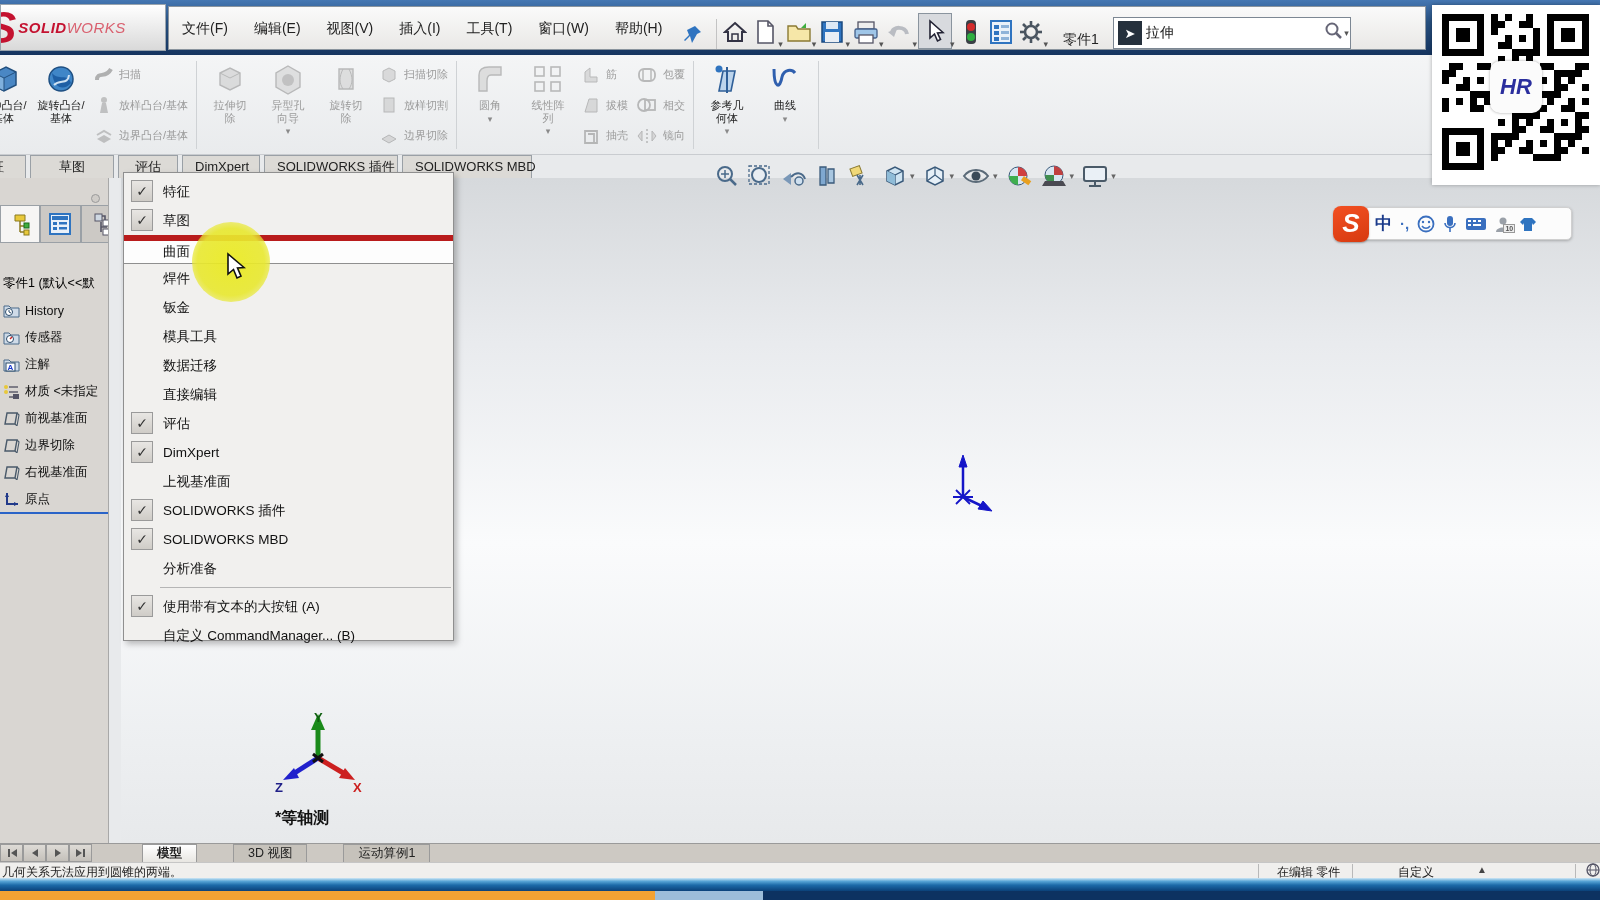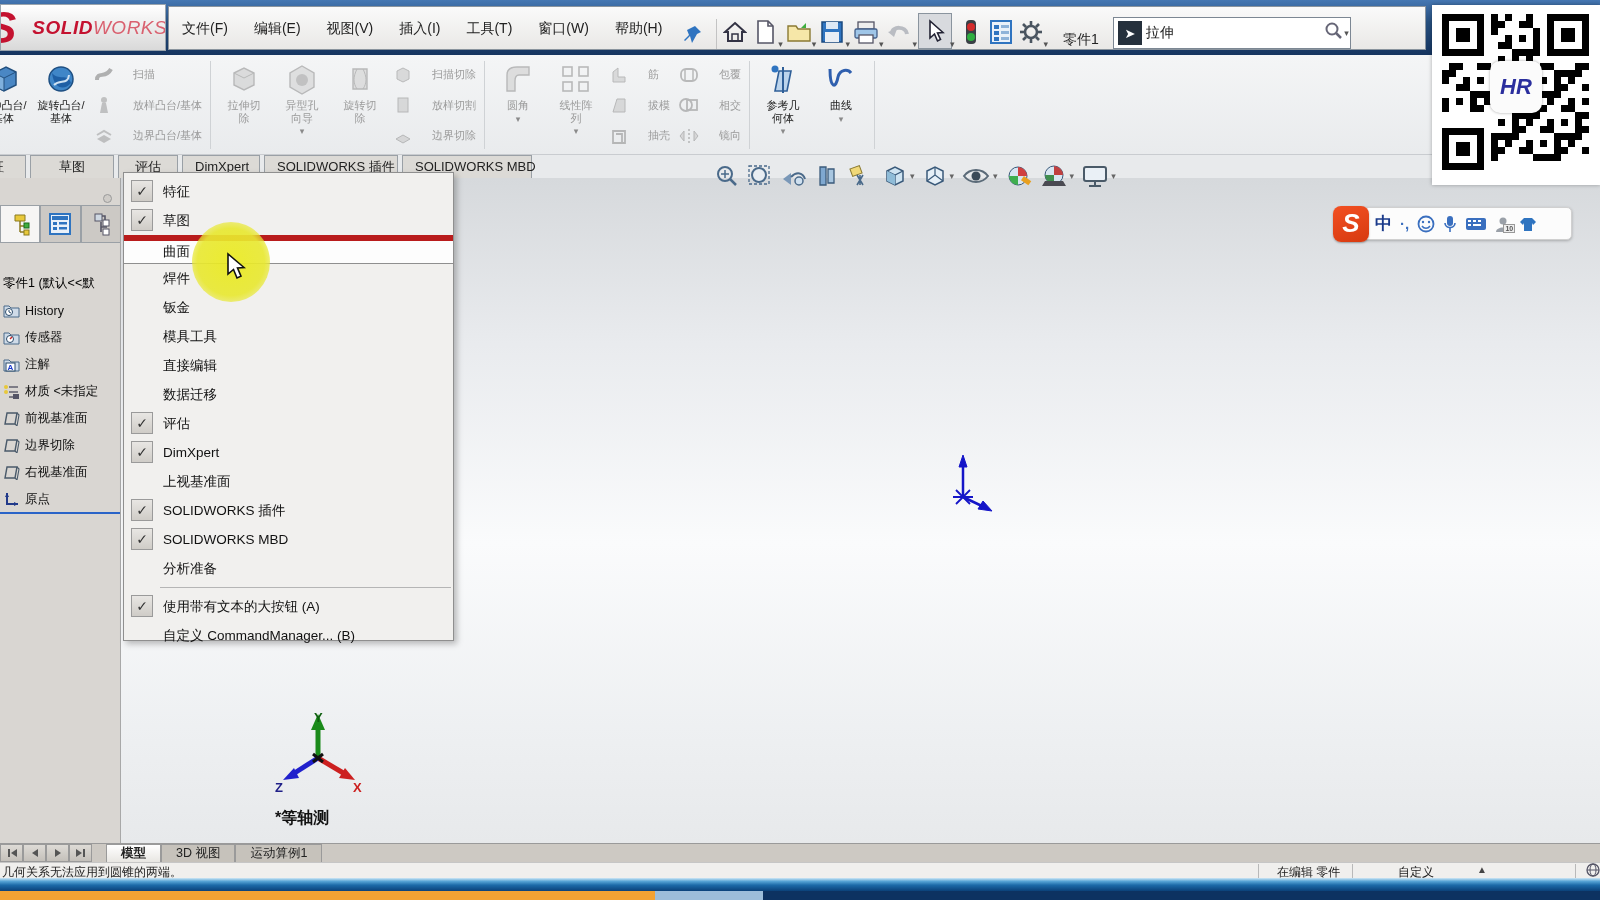--- a/index.html
+++ b/index.html
@@ -6,21 +6,21 @@
   html,body { width:1600px; height:900px; overflow:hidden; background:#e8eaec;
               font-family:"Liberation Sans","DejaVu Sans",sans-serif; }
 
   
   #titlebar { position:absolute; left:0; top:0; width:1600px; height:55px;
     background:linear-gradient(180deg,#4577b3 0%,#27507f 40%,#15345f 100%); }
   #logo-panel { position:absolute; left:0; top:4px; width:166px; height:47px;
     background:linear-gradient(180deg,#ffffff,#d9d9d9); border:1px solid #9aa4ad;
     overflow:hidden; display:flex; align-items:center; }
   #logo-s { font-size:44px; font-weight:bold; font-style:italic; color:#c41230; margin-left:-14px; }
-  #logo-text { font-size:19px; font-style:italic; letter-spacing:.5px; margin-left:16px; white-space:nowrap; }
+  #logo-text { font-size:15px; font-style:italic; letter-spacing:.5px; margin-left:2px; white-space:nowrap; }
   #logo-text b { color:#c41230; font-weight:800; }
   #logo-text i { color:#d9606f; font-weight:400; font-style:italic; }
 
   #menustrip { position:absolute; left:168px; top:6px; width:1258px; height:44px;
     background:linear-gradient(180deg,#fafafa,#e9e8e6); border:1px solid #8a949e;
     display:flex; align-items:flex-end; }
   .menu-item { font-size:14px; color:#222; padding:0 13px; line-height:42px; cursor:default; }
   #pin-icon { width:26px; height:26px; margin:0 6px; position:relative; }
 
   .qa-sep { width:1px; height:30px; background:#c3c3c3; margin:0 3px; }
@@ -37,39 +37,39 @@
 
   
   #ribbon { position:absolute; left:0; top:55px; width:1600px; height:100px;
     background:linear-gradient(180deg,#f4f5f6,#e9ebed); border-bottom:1px solid #c9ccd0; }
   #ribbon-row { position:absolute; left:-26px; top:4px; height:92px; display:flex; align-items:stretch; }
   .rb-big { width:58px; display:flex; flex-direction:column; align-items:center; justify-content:flex-start;
     padding-top:4px; text-align:center; }
   .rb-big .rb-label { font-size:11px; line-height:1.15; color:#222; margin-top:2px; white-space:pre-line; }
   .rb-big.disabled .rb-label { color:#9b9b9b; }
   .rb-col { display:flex; flex-direction:column; justify-content:space-between; padding:2px 4px; }
-  .rb-sm { display:flex; align-items:center; gap:19px; height:27px; }
+  .rb-sm { display:flex; align-items:center; gap:5px; height:27px; }
   .rb-sm .rb-label { font-size:11px; color:#9b9b9b; white-space:nowrap; }
   .rb-sep { width:1px; background:#cfd2d5; margin:2px 4px; }
   .rb-arrow { font-size:9px; color:#8a8a8a; margin-top:2px; }
   .gicon { opacity:.55; filter:grayscale(1); }
 
   
   #cmtabs { position:absolute; left:0; top:155px; width:1600px; height:23px; overflow:hidden; }
   .cmtab { position:absolute; top:0; height:23px; background:#dcdad6; border:1px solid #9aa0a6;
     border-bottom:none; font-size:13px; color:#222; text-align:center; line-height:21px;
     padding:0 12px; white-space:nowrap; }
 
   
   #main { position:absolute; left:0; top:178px; width:1600px; height:665px; }
   #viewport { position:absolute; left:121px; top:0; width:1479px; height:665px;
     background:linear-gradient(180deg,#d6d9dc 0%,#e9ebee 25%,#fafbfc 55%,#edeff1 85%,#e7e9eb 100%); }
 
   
-  #left-panel { position:absolute; left:0; top:0; width:121px; height:665px;
+  #left-panel { position:absolute; left:0; top:0; width:109px; height:665px;
     background:#d9d6d2; border-right:1px solid #a8a8a8; overflow:hidden; }
   #panel-pin { position:absolute; right:8px; top:16px; width:9px; height:9px; border-radius:50%;
     border:1px solid #9a9a9a; background:#cfccc8; }
   #panel-tabs { position:absolute; left:0; top:27px; width:121px; height:38px; display:flex; }
   .ptab { flex:1; border:1px solid #9aa0a6; background:#ccc9c5; display:flex; align-items:center; justify-content:center; }
   .ptab.active { background:#f6f5f4; }
   #tree { position:absolute; left:3px; top:92px; width:130px; }
   .tree-item { display:flex; align-items:center; gap:5px; height:27px; font-size:12.5px; color:#111; white-space:nowrap; }
   .tree-root { font-size:12.5px; height:27px; display:flex; align-items:center; white-space:nowrap; }
   #tree-divider { position:absolute; left:0; top:334px; width:121px; height:2px; background:#2a64c8; }
@@ -126,21 +126,21 @@
 
   
   #bottom-tabs { position:absolute; left:0; top:843px; width:1600px; height:19px; background:#cdc9c3;
     border-top:1px solid #9a9a9a; display:flex; align-items:stretch; }
   .nav-btn { width:23px; border:1px solid #9a9a9a; background:linear-gradient(180deg,#dedbd6,#c4c0ba);
     display:flex; align-items:center; justify-content:center; }
   .tri { width:0; height:0; border-top:4px solid transparent; border-bottom:4px solid transparent; }
   .tri.left { border-right:6px solid #555; } .tri.right { border-left:6px solid #555; }
   .nav-bar { width:2px; height:8px; background:#555; margin:0 1px; }
   .btab { padding:0 14px; font-size:12.5px; color:#222; display:flex; align-items:center;
-    border:1px solid #9a9a9a; border-bottom:none; background:#c6c2bb; white-space:nowrap; }
+    border:1px solid #9a9a9a; border-bottom:none; background:#c6c2bb; white-space:nowrap;margin-left:36px; }
   .btab.active { background:linear-gradient(180deg,#ffffff,#e8e6e2); font-weight:bold; }
 
   
   #statusbar { position:absolute; left:0; top:862px; width:1600px; height:16px; background:#f0efed;
     border-top:1px solid #c6c6c6; font-size:12px; color:#222; }
   #status-msg { position:absolute; left:2px; top:1px; }
   .st-sep { position:absolute; top:1px; width:1px; height:14px; background:#b9b9b9; }
   #status-edit { position:absolute; left:1277px; top:1px; }
   #status-custom { position:absolute; left:1398px; top:1px; }
   #status-up { position:absolute; left:1477px; top:1px; font-size:10px; color:#444; }
@@ -749,24 +749,24 @@
   <div class="mrow">
       <span class="mlabel">焊件</span>
     </div>
   <div class="mrow">
       <span class="mlabel">钣金</span>
     </div>
   <div class="mrow">
       <span class="mlabel">模具工具</span>
     </div>
   <div class="mrow">
+      <span class="mlabel">数据迁移</span>
+    </div>
+  <div class="mrow">
       <span class="mlabel">直接编辑</span>
-    </div>
-  <div class="mrow">
-      <span class="mlabel">数据迁移</span>
     </div>
   <div class="mrow checked">
       <span class="mcheck"></span>
       <span class="mlabel">评估</span>
     </div>
   <div class="mrow checked">
       <span class="mcheck"></span>
       <span class="mlabel">DimXpert</span>
     </div>
   <div class="mrow">

